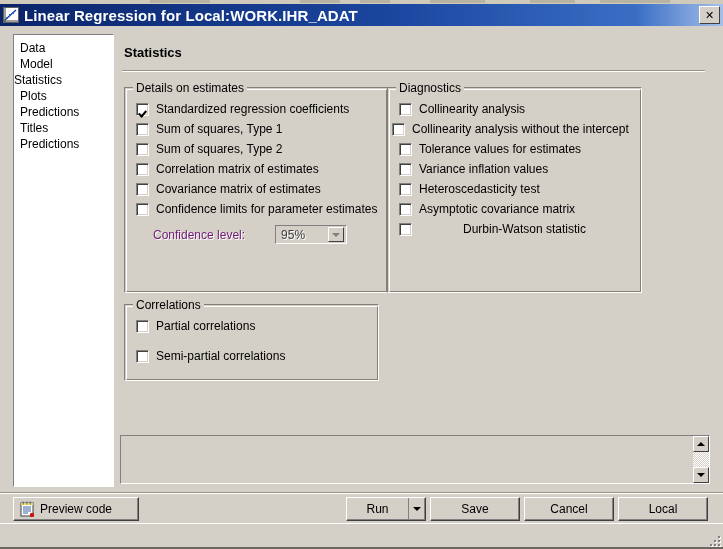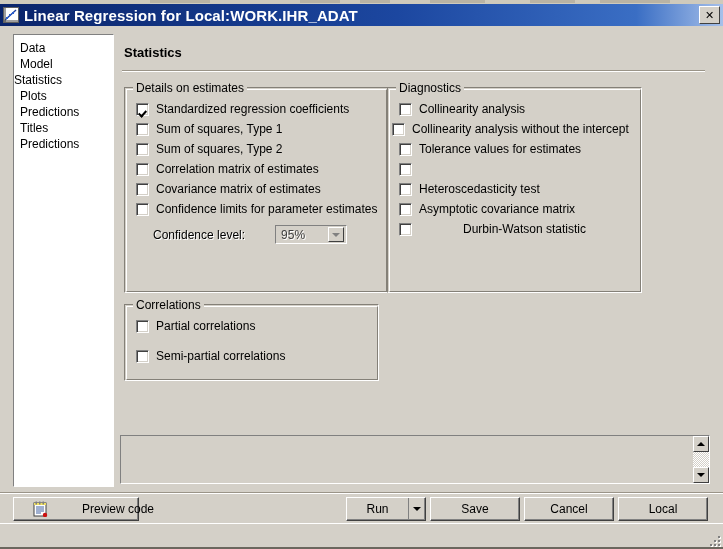--- a/index.html
+++ b/index.html
@@ -202,21 +202,21 @@
 
   
   .conf-row {
     position: absolute;
     display: flex;
     align-items: center;
     z-index: 3;
   }
   .conf-label {
     font-size: 12px;
-    color: #000000;
+    color: #701a75;
     text-shadow: 1px 1px 0 #ffffff;
   }
   .combo {
     width: 72px; height: 19px;
     box-sizing: border-box;
     background: #d4d0c8;
     border-top: 1px solid #808080;
     border-left: 1px solid #808080;
     border-right: 1px solid #ffffff;
     border-bottom: 1px solid #ffffff;
@@ -326,22 +326,21 @@
     box-sizing: border-box;
     display: flex;
     align-items: center;
     justify-content: center;
     font-size: 12px;
     color: #000;
     white-space: nowrap;
   }
   .btn.preview {
     justify-content: flex-start;
-    padding-left: 19px;
-    gap: 29px;
+    padding-left: 6px;
   }
   .pv-icon {
     width: 15px; height: 16px;
     margin-right: 5px;
     position: relative;
     flex: 0 0 auto;
   }
   .split {
     position: absolute;
     height: 24px;
@@ -508,20 +507,21 @@
         <div class="cbrow" style="left:4px; top:34px;">
           <span class="cbox"></span>
           <span class="cblabel">Collinearity analysis without the intercept</span>
         </div>
         <div class="cbrow" style="left:11px; top:54px;">
           <span class="cbox"></span>
           <span class="cblabel">Tolerance values for estimates</span>
         </div>
         <div class="cbrow" style="left:11px; top:74px;">
           <span class="cbox"></span>
+          <span class="cblabel">Variance inflation values</span>
         </div>
         <div class="cbrow" style="left:11px; top:94px;">
           <span class="cbox"></span>
           <span class="cblabel">Heteroscedasticity test</span>
         </div>
         <div class="cbrow" style="left:11px; top:114px;">
           <span class="cbox"></span>
           <span class="cblabel">Asymptotic covariance matrix</span>
         </div>
         <div class="cbrow" style="left:11px; top:134px;gap:44px;">

